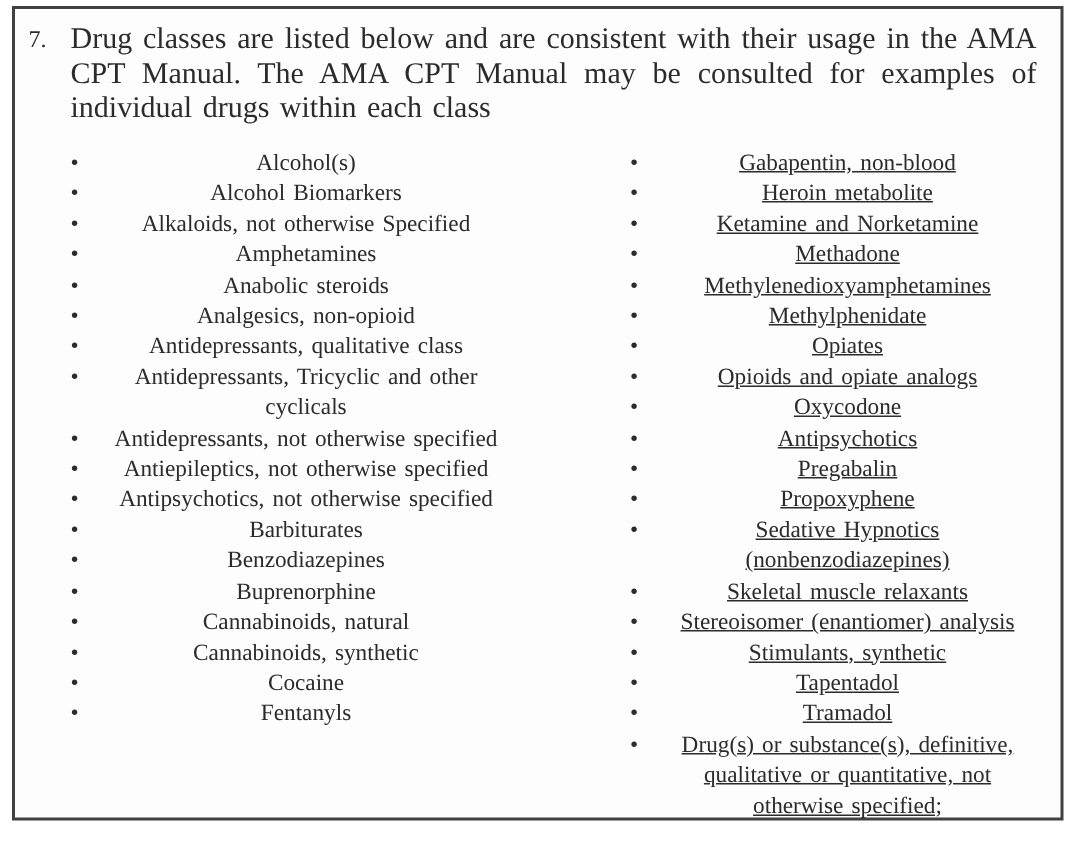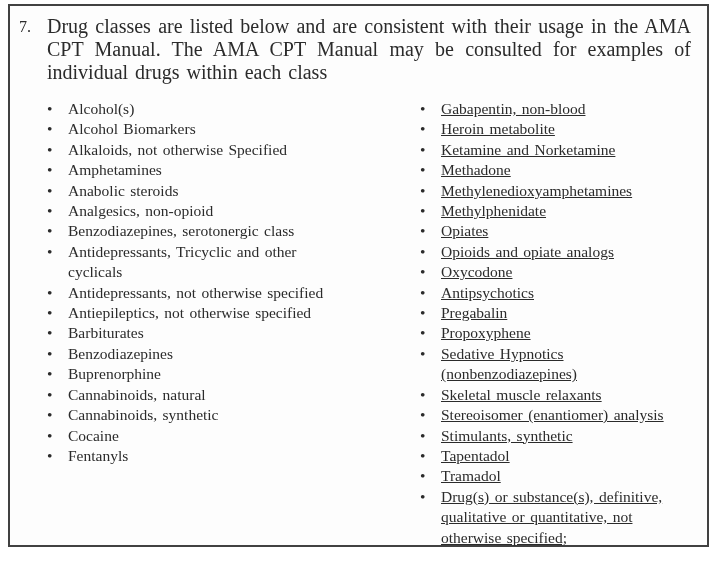--- a/index.html
+++ b/index.html
@@ -57,20 +57,21 @@
     margin: 0;
     padding: 0;
     list-style: none;
     font-size: 15.5px;
     line-height: 20.4px;
     word-spacing: 0.10em;
   }
   ul.drug-list li {
     position: relative;
     padding-left: 23px;
+    text-align: center;
   }
   ul.drug-list li::before {
     content: "\2022";
     position: absolute;
     left: 2px;
     top: 0;
   }
   ul.col-left {
     width: 373px;
     flex: 0 0 373px;
@@ -96,24 +97,25 @@
     </div>
 
     <div class="columns">
       <ul class="drug-list col-left">
           <li>Alcohol(s)</li>
           <li>Alcohol Biomarkers</li>
           <li>Alkaloids, not otherwise Specified</li>
           <li>Amphetamines</li>
           <li>Anabolic steroids</li>
           <li>Analgesics, non-opioid</li>
-          <li>Benzodiazepines, serotonergic class</li>
+          <li>Antidepressants, qualitative class</li>
           <li>Antidepressants, Tricyclic and other cyclicals</li>
           <li>Antidepressants, not otherwise specified</li>
           <li>Antiepileptics, not otherwise specified</li>
+          <li>Antipsychotics, not otherwise specified</li>
           <li>Barbiturates</li>
           <li>Benzodiazepines</li>
           <li>Buprenorphine</li>
           <li>Cannabinoids, natural</li>
           <li>Cannabinoids, synthetic</li>
           <li>Cocaine</li>
           <li>Fentanyls</li>
         </ul>
       <ul class="drug-list col-right">
           <li>Gabapentin, non-blood</li>

